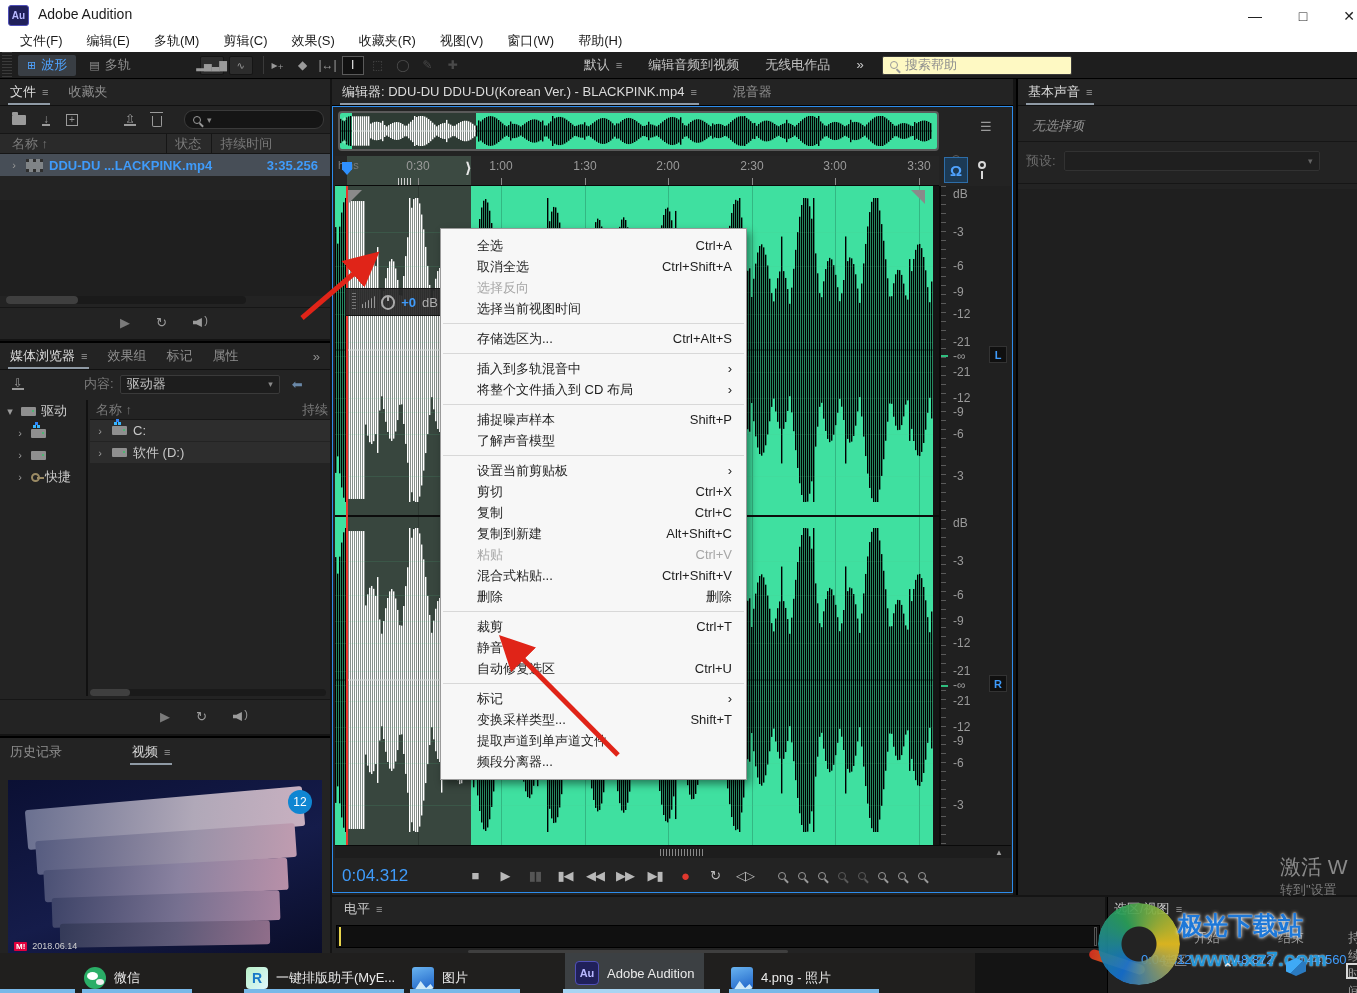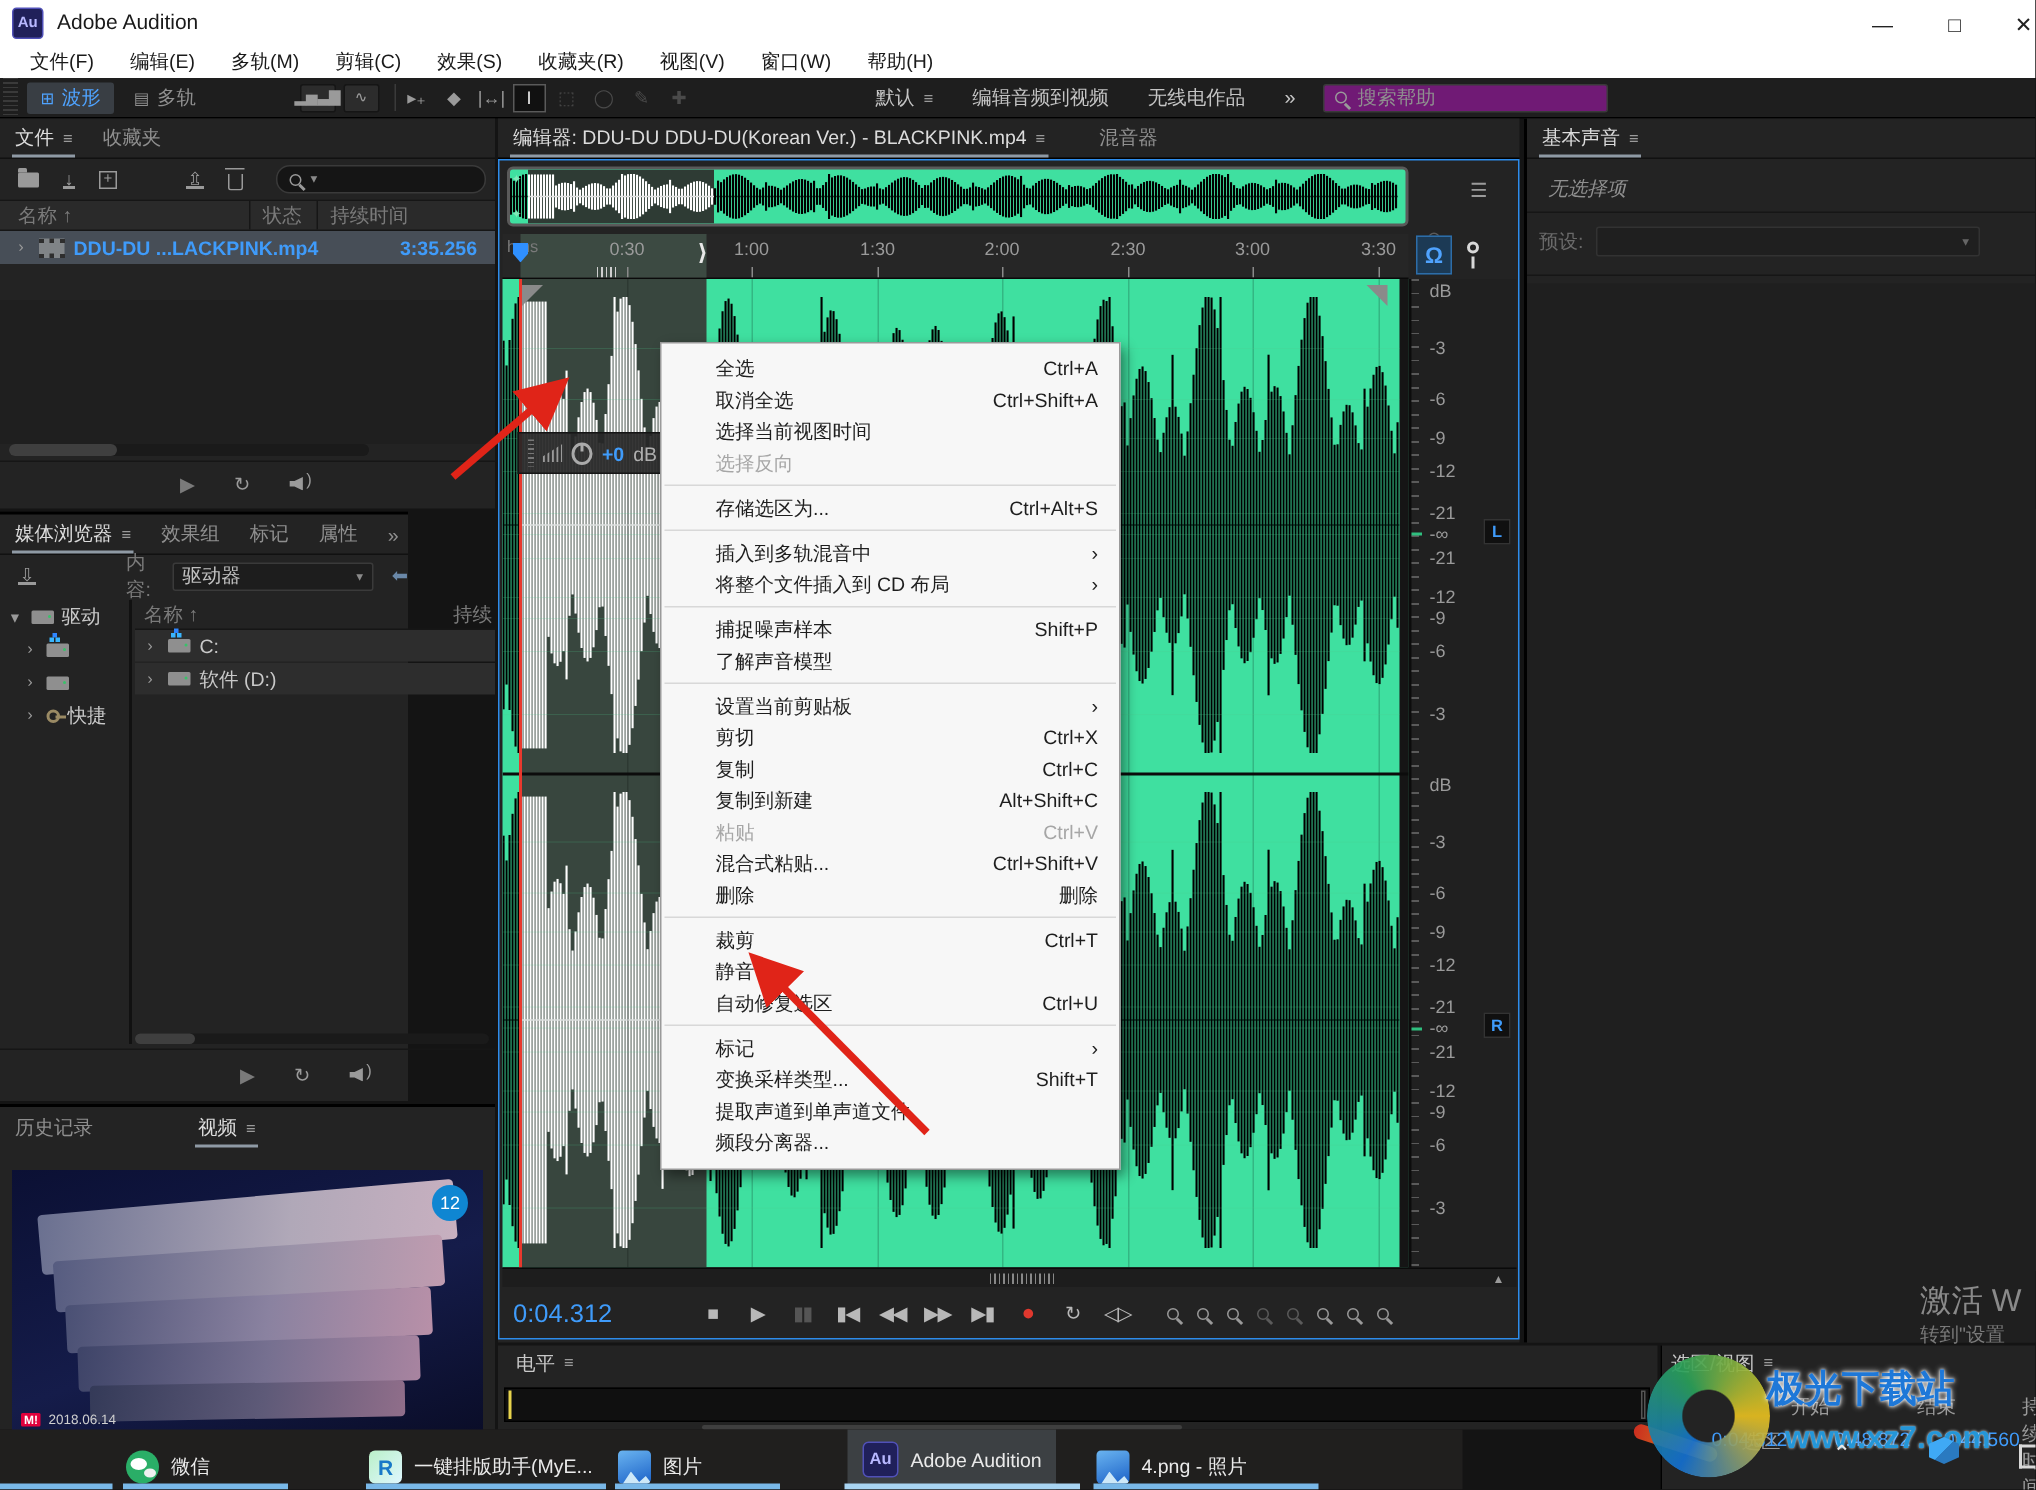--- a/index.html
+++ b/index.html
@@ -19,21 +19,21 @@
   .menu-item { color:#1a1a1a; font-size:13px; padding:0 10px; }
   #toolbar { left:0; top:52px; width:1357px; height:27px; background:#1e1e1e; border-bottom:1px solid #000; display:flex; align-items:center; }
   .mode-btn { height:21px; display:flex; align-items:center; gap:5px; padding:0 9px; margin-left:4px; border-radius:2px; font-size:13px; }
   .mode-btn.active { background:#393e44; color:#4fa3ff; }
   .mode-btn.idle { color:#8f8f8f; }
   .tbico { width:24px; height:19px; background:#2c2c2c; border:1px solid #151515; border-radius:2px; margin-left:5px; display:flex; align-items:center; justify-content:center; font-size:10px; color:#9a9a9a; }
   .tool { width:22px; height:19px; display:flex; align-items:center; justify-content:center; color:#9a9a9a; font-size:12px; margin-left:3px; }
   .tool.sel { background:#111; border:1px solid #5a5a5a; color:#e8e8e8; }
   .tool.off { color:#4a4a4a; }
   .wsp { font-size:13px; color:#c4c4c4; margin-left:26px;font-family:Liberation Mono, monospace; }
-  #searchbox { width:190px; height:19px; background:#701a75; border:1px solid #3a3a3a; border-radius:2px; display:flex; align-items:center; gap:7px; padding:0 7px; margin-left:18px; color:#8f8f8f; }
+  #searchbox { width:190px; height:19px; background:#fef9c3; border:1px solid #3a3a3a; border-radius:2px; display:flex; align-items:center; gap:7px; padding:0 7px; margin-left:18px; color:#8f8f8f; }
   
   .mag { display:inline-block; width:8px; height:8px; border:1.5px solid #9a9a9a; border-radius:50%; position:relative; }
   .mag::after { content:""; position:absolute; width:5px; height:1.5px; background:#9a9a9a; transform:rotate(45deg); bottom:-3px; right:-4px; }
   .mag.dark::after { background:#5a5a5a; } .mag.dark { border-color:#5a5a5a; }
   
   .panel { background:#232323; }
   .ptabs { height:27px; display:flex; align-items:center; border-bottom:1px solid #111; }
   .ptab { padding:0 10px; color:#8f8f8f; position:relative; white-space:nowrap; }
   .ptab.on { color:#dcdcdc; }
   .ptab.on::after { content:""; position:absolute; left:8px; right:8px; bottom:-4px; height:2px; background:#8f9aa5; }
@@ -231,21 +231,21 @@
   <div class="abs scrolltrack" style="left:6px;top:217px;width:240px;height:8px">
       <div class="scrollthumb" style="width:72px;height:8px"></div>
     </div>
   <div class="row" style="position:absolute;left:0;top:228px;width:330px;height:30px;gap:26px;padding-left:120px;border-top:1px solid #161616">
     <span style="color:#7a7a7a">▶</span>
     <span style="color:#9a9a9a">↻</span>
     <span class="spk"></span>
   </div>
 </div>
 
-<div class="abs panel" style="left:0;top:341px;width:272px;height:393px;border-top:2px solid #000">
+<div class="abs panel" style="left:0;top:341px;width:330px;height:393px;border-top:2px solid #000">
   <div class="ptabs">
     <div class="ptab on"><span>媒体浏览器</span><span class="hamb">≡</span></div>
     <div class="ptab">效果组</div>
     <div class="ptab">标记</div>
     <div class="ptab">属性</div>
     <div class="ptab" style="margin-left:auto">»</div>
   </div>
   <div class="row" style="height:28px;padding-left:12px">
     <span class="impo">⇩</span>
     <span class="dim" style="margin-left:60px">内容:</span>
@@ -1434,25 +1434,25 @@
 
 <div class="abs" id="ctxmenu">
     <div class="mi">
       <span>全选</span>
       <span class="sc">Ctrl+A</span>
     </div>
     <div class="mi">
       <span>取消全选</span>
       <span class="sc">Ctrl+Shift+A</span>
     </div>
-    <div class="mi">
-      <span>选择当前视图时间</span>
-    </div>
     <div class="mi dis">
       <span>选择反向</span>
+    </div>
+    <div class="mi">
+      <span>选择当前视图时间</span>
     </div>
     <div class="msep"></div>
     <div class="mi">
       <span>存储选区为...</span>
       <span class="sc">Ctrl+Alt+S</span>
     </div>
     <div class="msep"></div>
     <div class="mi">
       <span>插入到多轨混音中</span>
       <span class="sc">›</span>

